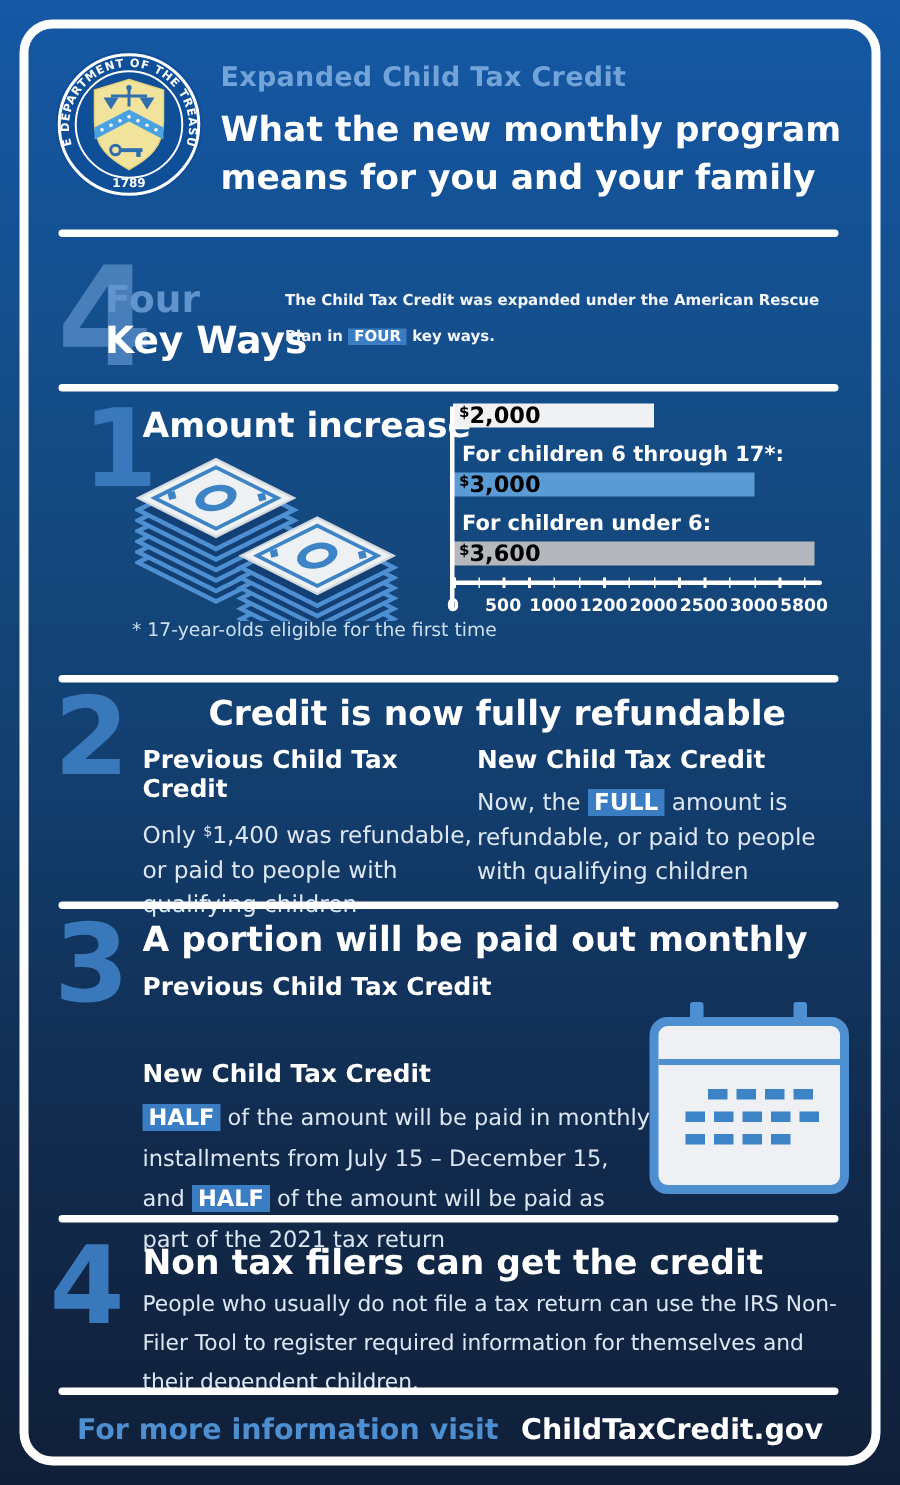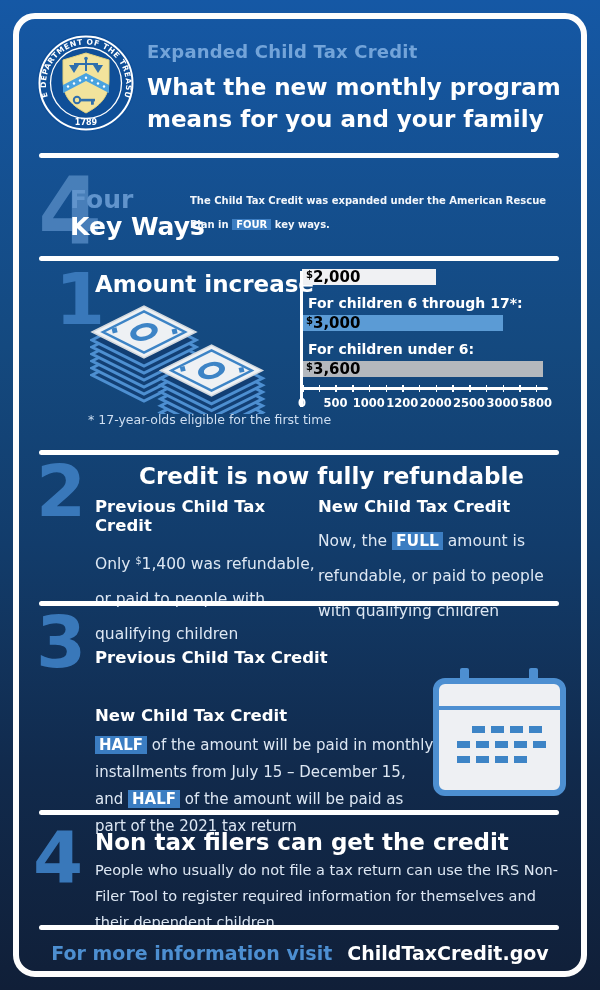--- a/index.html
+++ b/index.html
@@ -23,21 +23,21 @@
   
   .big-numeral { font-weight:bold; color:#4d83bd; line-height:1; }
   .intro-numeral { font-size:92px; opacity:.92; }
   .intro-word-top { font-size:25px; font-weight:bold; color:#6194cc; line-height:27px; }
   .intro-word-bottom { font-size:25px; font-weight:bold; color:#fff; line-height:28px; }
   .intro-text { font-size:10px; font-weight:bold; color:#f2f6fb; line-height:24px; }
 
   .sec-numeral { font-size:72px; font-weight:bold; color:#3978ba; line-height:1; }
   .sec-heading { font-size:23px; font-weight:bold; color:#fff; }
   .subhead { font-size:16.5px; font-weight:bold; color:#fff; }
-  .body-text { font-size:15px; color:#dde7f3; line-height:35px; }
+  .body-text { font-size:15px; color:#dde7f3; line-height:23px; }
   .hl { background:#3b7dc2; color:#fff; font-weight:bold; padding:0 4px; }
   .sup { font-size:62%; vertical-align:5px; }
   .footnote { font-size:12.5px; color:#cfdff2; }
 
   
   .chart { position:absolute; left:302px; top:269px; width:258px; }
   .chart-yaxis { position:absolute; left:-2px; top:2px; width:2.5px; background:#fff; }
   .chart-row-label { font-size:14px; font-weight:bold; color:#fff; margin:0 0 4px 6px; white-space:nowrap; }
   .chart-bar { height:16px; margin-bottom:10px; display:flex; align-items:center; }
   .chart-bar-value { font-size:15px; font-weight:bold; color:#000000; padding-left:4px; white-space:nowrap; line-height:1; }
@@ -200,20 +200,21 @@
     <div class="body-text" style="font-size:15.5px;"><span>Only </span><span class="sup">$</span><span>1,400 was refundable, or paid to people with qualifying children</span></div>
   </div>
   <div class="col" style="left:318px;width:250px;">
     <div class="subhead" style="margin-bottom:8px;">New Child Tax Credit</div>
     <div class="body-text" style="font-size:15.5px;"><span>Now, the </span><span class="hl">FULL</span><span> amount is refundable, or paid to people with qualifying children</span></div>
   </div>
 
   <div class="divider" style="top:601px;"></div>
 
   <div class="abs sec-numeral" style="left:36px;top:606px;">3</div>
+  <div class="abs sec-heading" style="left:95px;top:614px;">A portion will be paid out monthly</div>
   <div class="abs subhead" style="left:95px;top:648px;">Previous Child Tax Credit</div>
   <div class="abs subhead" style="left:95px;top:706px;">New Child Tax Credit</div>
   <div class="abs body-text" style="left:95px;top:732px;width:342px;line-height:27px;"><span class="hl">HALF</span><span> of the amount will be paid in monthly installments from July 15 – December 15, and </span><span class="hl">HALF</span><span> of the amount will be paid as part of the 2021 tax return</span></div>
 
   <svg class="abs" style="left:430px;top:666px;" width="140" height="132" viewBox="0 0 140 132">
     <rect x="30" y="2" width="9" height="28" rx="2" fill="#4d8fd1"></rect>
     <rect x="99" y="2" width="9" height="28" rx="2" fill="#4d8fd1"></rect>
     <rect x="6" y="15" width="127" height="112" rx="9" fill="#eef0f3" stroke="#4d8fd1" stroke-width="6"></rect>
     <line x1="9" y1="42" x2="130" y2="42" stroke="#4d8fd1" stroke-width="4"></line>
     <g fill="#3d84c6">

